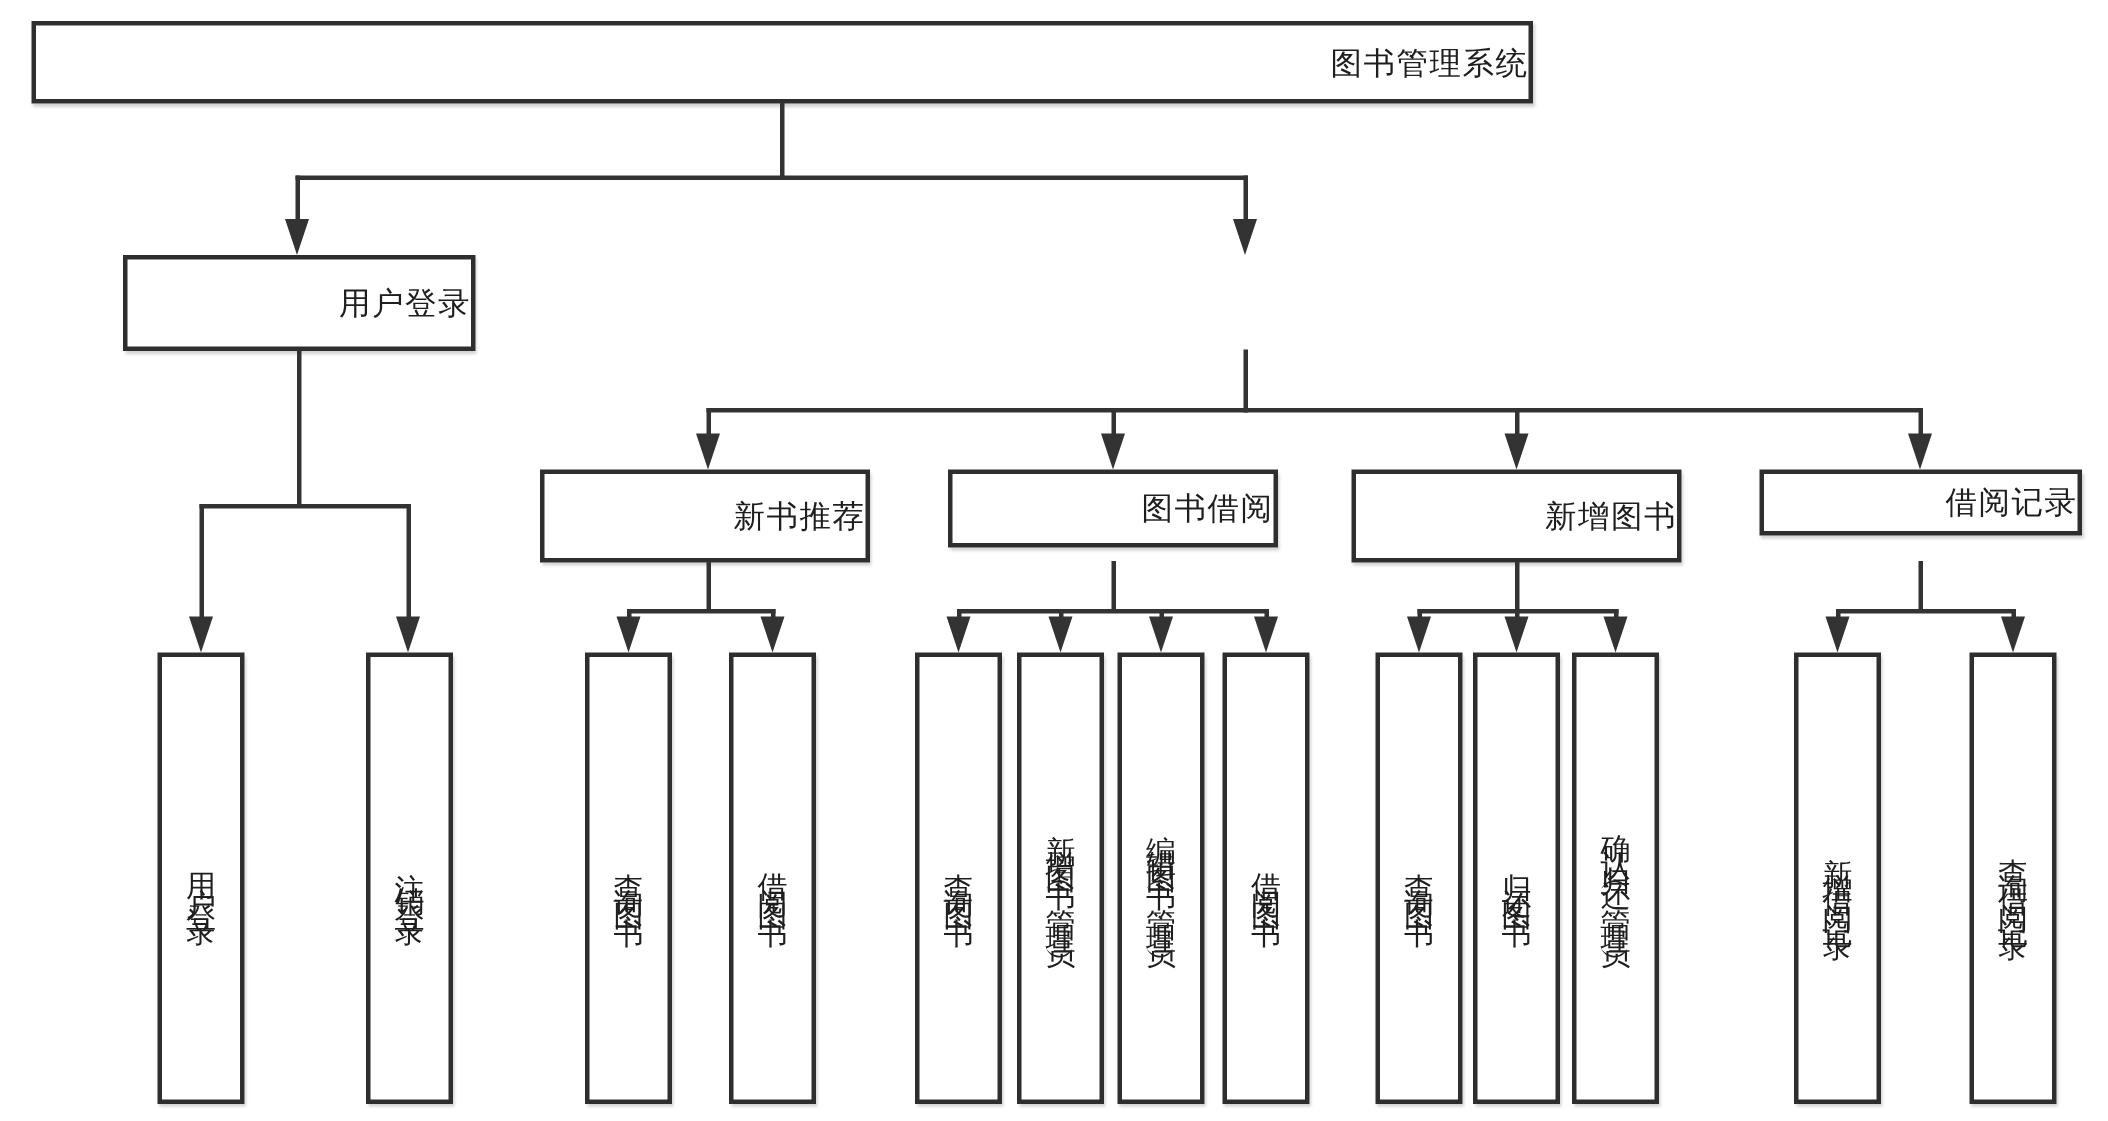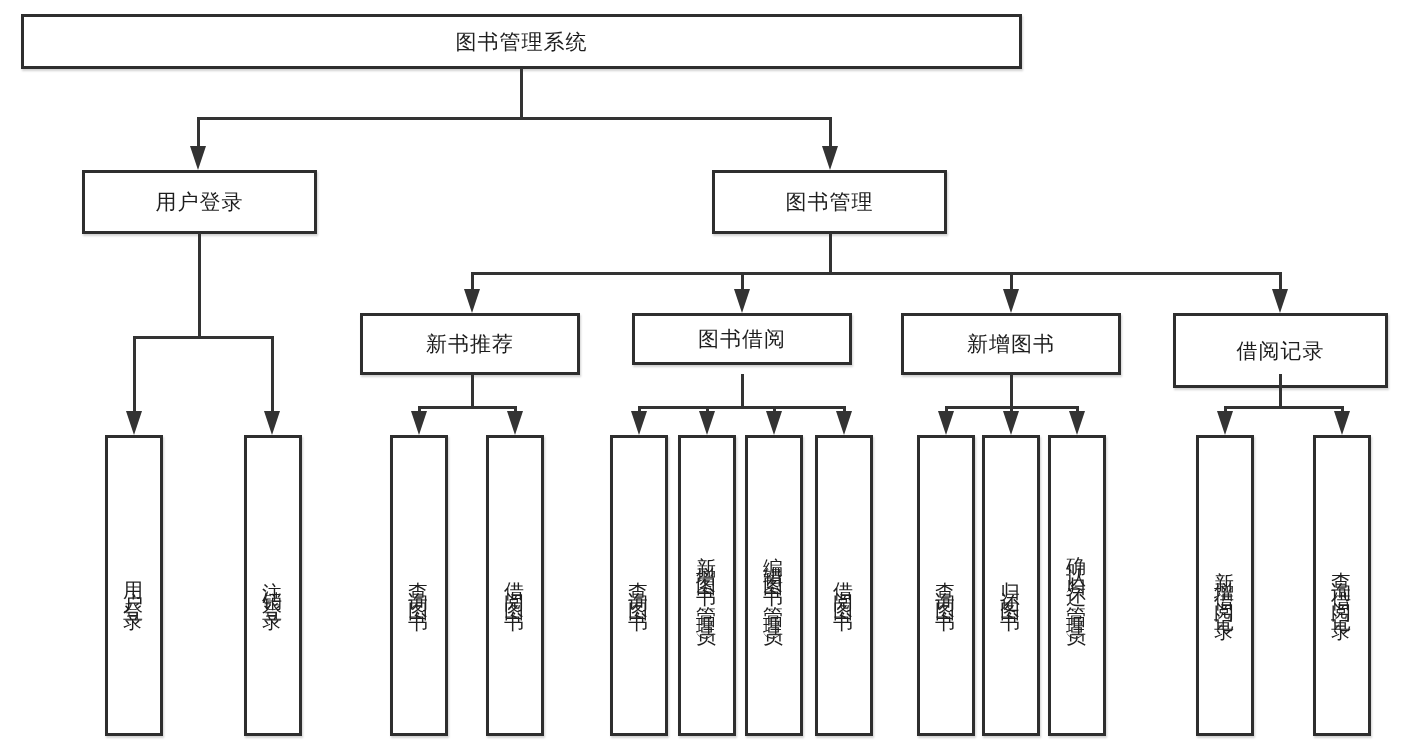--- a/index.html
+++ b/index.html
@@ -2,21 +2,21 @@
 <html><head>
 <meta charset="utf-8">
 <style>
   html,body{margin:0;padding:0;background:#ffffff;}
   #stage{
     position:relative;width:1405px;height:747px;background:#ffffff;overflow:hidden;
     font-family:"Liberation Sans","DejaVu Sans",sans-serif;color:#1e1e1e;
   }
   .hbox{
     position:absolute;box-sizing:border-box;border:3px solid #2e2e2e;background:#ffffff;
-    display:flex;align-items:center;justify-content:center;
+    display:flex;align-items:center;justify-content:flex-end;
     font-size:21px;letter-spacing:1px;color:#1e1e1e;
     box-shadow:1px 2px 2px rgba(0,0,0,0.18);
   }
   .vbox{
     position:absolute;box-sizing:border-box;border:3px solid #2e2e2e;background:#ffffff;
     display:flex;align-items:center;justify-content:center;
     box-shadow:1px 2px 2px rgba(0,0,0,0.18);
   }
   .vbox > span{
     writing-mode:vertical-rl;text-orientation:mixed;
@@ -46,23 +46,20 @@
   <div class="v" style="left:520px;top:68px;height:50px"></div>
   <div class="h" style="left:197px;top:117px;width:635px"></div>
   <div class="v" style="left:197px;top:117px;height:33px"></div>
   <div class="arw" style="left:190px;top:146px"></div>
   <div class="v" style="left:829px;top:117px;height:33px"></div>
   <div class="arw" style="left:822px;top:146px"></div>
 
   <div class="hbox" style="left:82px;top:170px;width:235px;height:64px">
     <span>用户登录</span>
   </div>
-  <div class="hbox" style="left:712px;top:170px;width:235px;height:64px">
-    <span>图书管理</span>
-  </div>
 
   <div class="v" style="left:198px;top:233px;height:105px"></div>
   <div class="h" style="left:133px;top:336px;width:141px"></div>
   <div class="v" style="left:133px;top:336px;height:80px"></div>
   <div class="arw" style="left:126px;top:411px"></div>
   <div class="v" style="left:271px;top:336px;height:80px"></div>
   <div class="arw" style="left:264px;top:411px"></div>
 
   <div class="v" style="left:829px;top:233px;height:42px"></div>
   <div class="h" style="left:471px;top:272px;width:810px"></div>
@@ -77,21 +74,21 @@
 
   <div class="hbox" style="left:360px;top:313px;width:220px;height:62px">
     <span>新书推荐</span>
   </div>
   <div class="hbox" style="left:632px;top:313px;width:220px;height:52px">
     <span>图书借阅</span>
   </div>
   <div class="hbox" style="left:901px;top:313px;width:220px;height:62px">
     <span>新增图书</span>
   </div>
-  <div class="hbox" style="left:1173px;top:313px;width:215px;height:75px">
+  <div class="hbox" style="left:1173px;top:313px;width:215px;height:44px">
     <span>借阅记录</span>
   </div>
 
   <div class="v" style="left:471px;top:374px;height:34px"></div>
   <div class="h" style="left:418px;top:406px;width:99px"></div>
   <div class="v" style="left:418px;top:406px;height:14px"></div>
   <div class="arw" style="left:411px;top:411px"></div>
   <div class="v" style="left:514px;top:406px;height:14px"></div>
   <div class="arw" style="left:507px;top:411px"></div>
 

